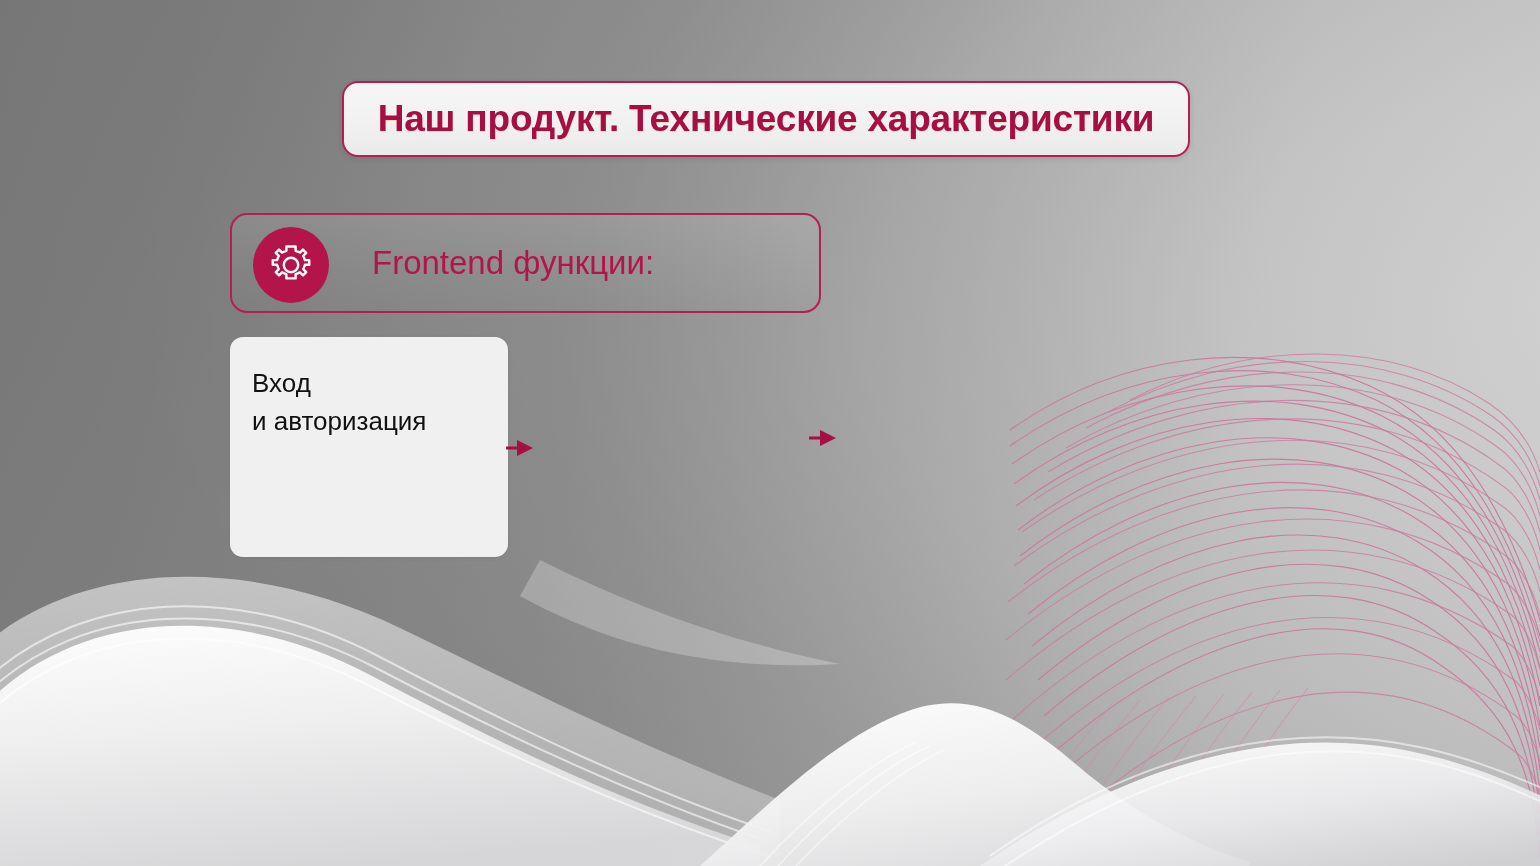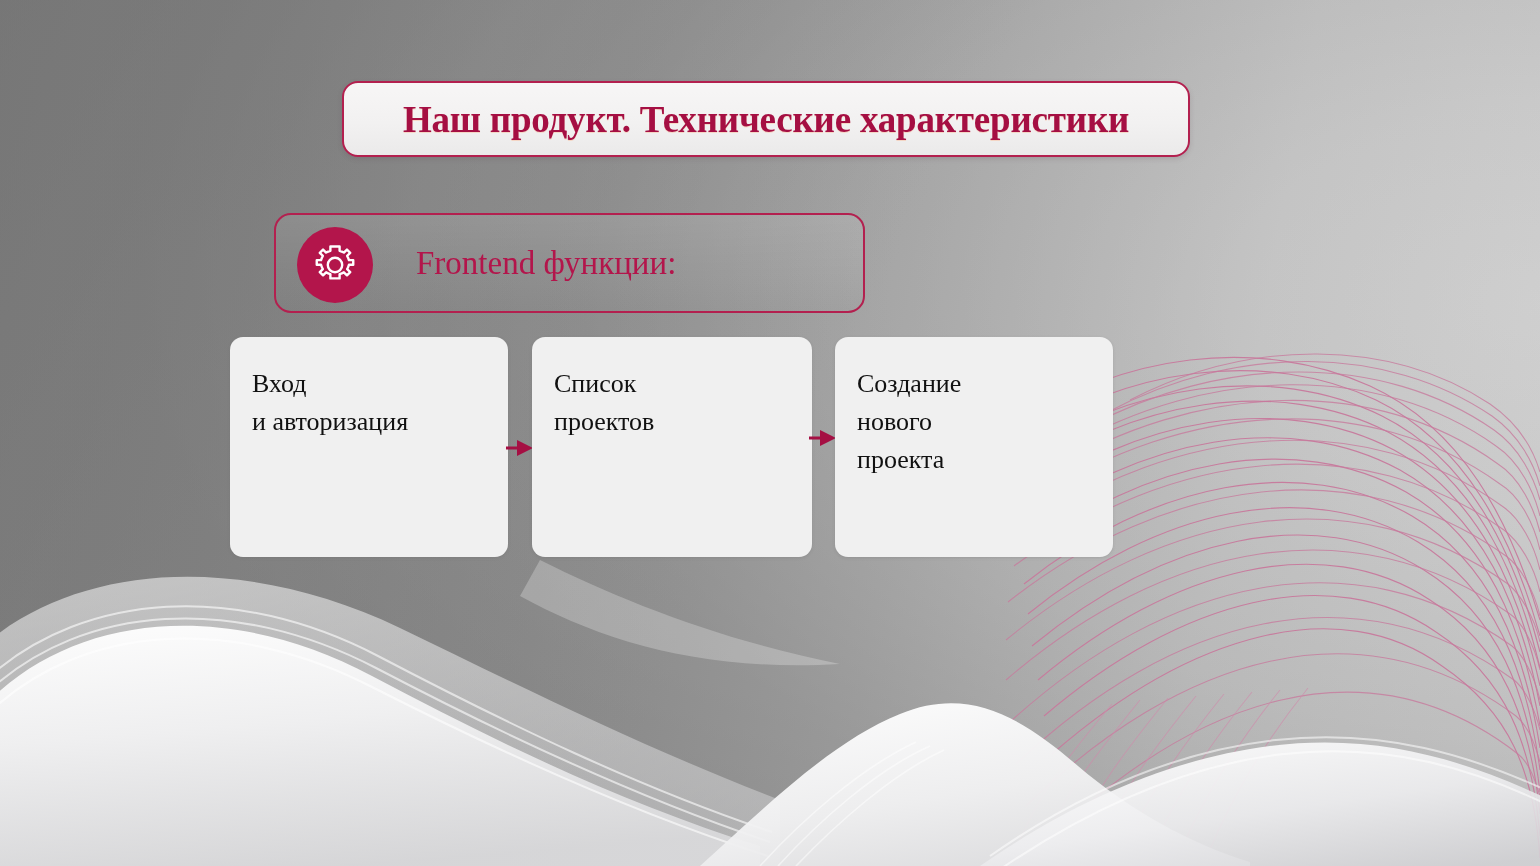--- a/index.html
+++ b/index.html
@@ -5,21 +5,21 @@
   html, body {
     margin: 0;
     padding: 0;
     background: #2b2b2b;
   }
   #slide {
     position: relative;
     width: 1540px;
     height: 866px;
     overflow: hidden;
-    font-family: Liberation Serif, serif;
+    font-family: Liberation Sans, sans-serif;
     background: #c9c9c9;
   }
 
   
   .bg-base {
     position: absolute;
     inset: 0;
     background:
       radial-gradient(ellipse 1400px 900px at 100% 35%, #e8e8e8 0%, #e3e3e3 22%, #d6d6d6 48%, #c3c3c3 70%, #b4b4b4 100%),
       linear-gradient(100deg, #a6a6a6 0%, #ababab 18%, #b6b6b6 38%, #c8c8c8 58%, #dcdcdc 78%, #e6e6e6 100%);
@@ -69,21 +69,20 @@
     left: 230px;
     top: 213px;
     width: 591px;
     height: 100px;
     box-sizing: border-box;
     border: 2px solid #b3204f;
     border-radius: 17px;
     background: linear-gradient(180deg, rgba(255,255,255,0.10) 0%, rgba(255,255,255,0.03) 60%, rgba(120,120,120,0.05) 100%);
     display: flex;
     align-items: center;
-    margin-left: 44px;
   }
   .gear-circle {
     position: absolute;
     left: 21px;
     top: 12px;
     width: 76px;
     height: 76px;
     border-radius: 50%;
     background: #b3154b;
     display: flex;
@@ -266,30 +265,21 @@
   <div class="card" id="card-1">
     <div class="card-text">Вход
 и авторизация</div>
   </div>
 
   <svg class="arrow" id="arrow-1" viewBox="0 0 32 22">
     <line x1="0" y1="11" x2="14" y2="11" stroke="#a50f43" stroke-width="3"></line>
     <polygon points="11,3 27,11 11,19" fill="#a50f43"></polygon>
   </svg>
 
-  <div class="card" id="card-2">
-    <div class="card-text">Список
-проектов</div>
-  </div>
 
   <svg class="arrow" id="arrow-2" viewBox="0 0 32 22">
     <line x1="0" y1="11" x2="14" y2="11" stroke="#a50f43" stroke-width="3"></line>
     <polygon points="11,3 27,11 11,19" fill="#a50f43"></polygon>
   </svg>
 
-  <div class="card" id="card-3">
-    <div class="card-text">Создание
-нового
-проекта</div>
-  </div>
 
 
 </div>
 
 </body></html>

